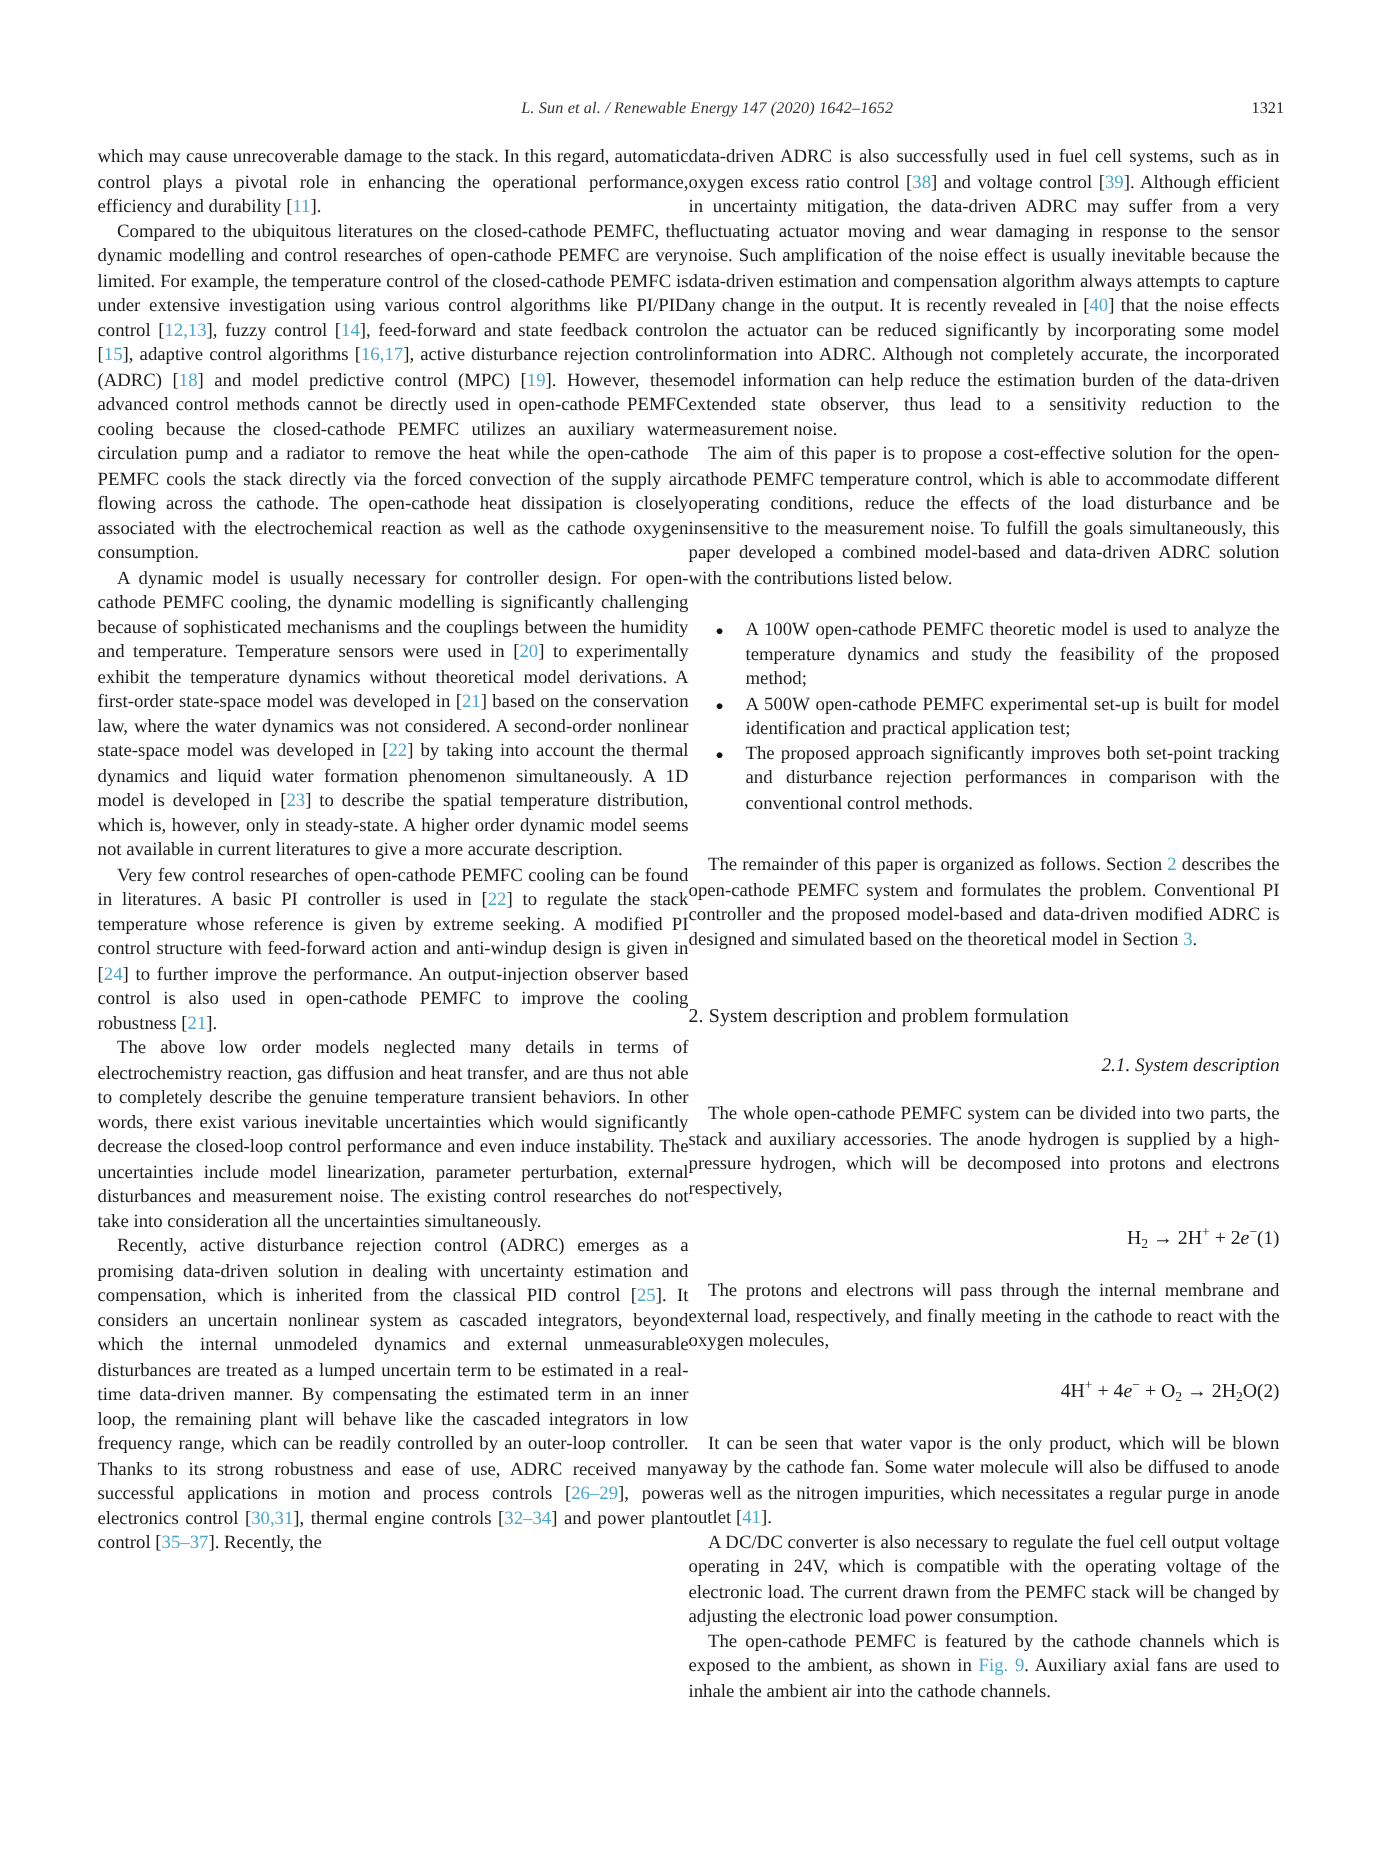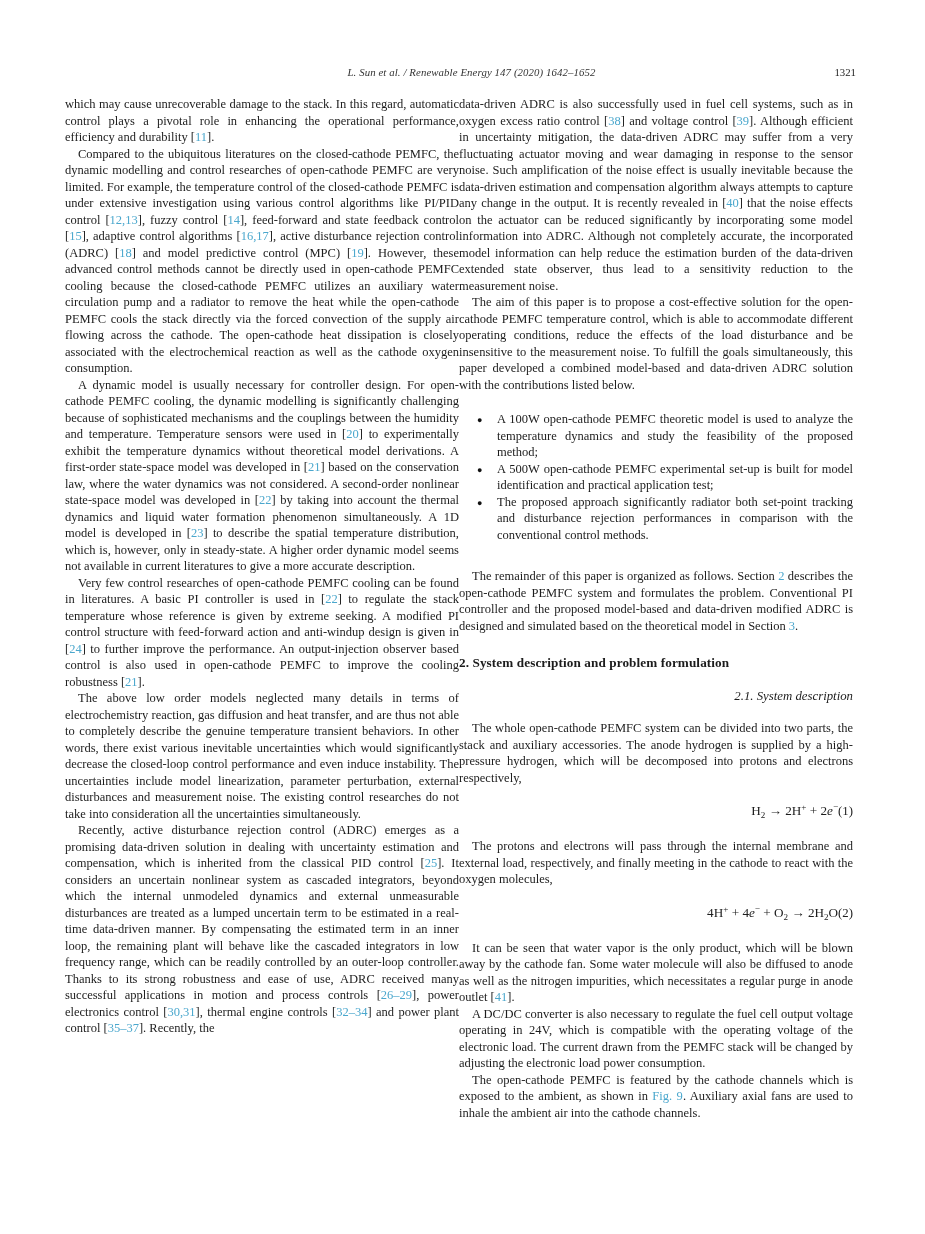--- a/index.html
+++ b/index.html
@@ -30,22 +30,22 @@
   p.body-p{
     margin:0;
     font-size:12.5px;line-height:16.5px;
     text-align:justify;
   }
   p.body-p.indent{text-indent:13px;}
 
   .ref-link{color:var(--link-color,#4aa7cd);cursor:pointer;}
 
   h2.section-heading{
-    margin:21px 0 17px 0;
-    font-size:13.2px;font-weight:bold;line-height:16px;
+    margin:35px 0 17px 0;
+    font-size:13.2px;font-weight:normal;line-height:16px;
     letter-spacing:0.1px;
   }
   h3.subsection-heading{
     margin:0 0 16px 0;
     font-size:12.8px;font-weight:normal;font-style:italic;line-height:16px;text-align:right;
   }
 
   ul.bullets{
     margin:18px 0 25px 0;padding:0;list-style:none;
   }
@@ -85,21 +85,21 @@
         <p class="body-p indent">Very few control researches of open-cathode PEMFC cooling can be found in literatures. A basic PI controller is used in [<span class="ref-link">22</span>] to regulate the stack temperature whose reference is given by extreme seeking. A modified PI control structure with feed-forward action and anti-windup design is given in [<span class="ref-link">24</span>] to further improve the performance. An output-injection observer based control is also used in open-cathode PEMFC to improve the cooling robustness [<span class="ref-link">21</span>].</p>
         <p class="body-p indent">The above low order models neglected many details in terms of electrochemistry reaction, gas diffusion and heat transfer, and are thus not able to completely describe the genuine temperature transient behaviors. In other words, there exist various inevitable uncertainties which would significantly decrease the closed-loop control performance and even induce instability. The uncertainties include model linearization, parameter perturbation, external disturbances and measurement noise. The existing control researches do not take into consideration all the uncertainties simultaneously.</p>
         <p class="body-p indent">Recently, active disturbance rejection control (ADRC) emerges as a promising data-driven solution in dealing with uncertainty estimation and compensation, which is inherited from the classical PID control [<span class="ref-link">25</span>]. It considers an uncertain nonlinear system as cascaded integrators, beyond which the internal unmodeled dynamics and external unmeasurable disturbances are treated as a lumped uncertain term to be estimated in a real-time data-driven manner. By compensating the estimated term in an inner loop, the remaining plant will behave like the cascaded integrators in low frequency range, which can be readily controlled by an outer-loop controller. Thanks to its strong robustness and ease of use, ADRC received many successful applications in motion and process controls [<span class="ref-link">26–29</span>], power electronics control [<span class="ref-link">30,31</span>], thermal engine controls [<span class="ref-link">32–34</span>] and power plant control [<span class="ref-link">35–37</span>]. Recently, the</p>
       </div>
     <div class="column">
         <p class="body-p">data-driven ADRC is also successfully used in fuel cell systems, such as in oxygen excess ratio control [<span class="ref-link">38</span>] and voltage control [<span class="ref-link">39</span>]. Although efficient in uncertainty mitigation, the data-driven ADRC may suffer from a very fluctuating actuator moving and wear damaging in response to the sensor noise. Such amplification of the noise effect is usually inevitable because the data-driven estimation and compensation algorithm always attempts to capture any change in the output. It is recently revealed in [<span class="ref-link">40</span>] that the noise effects on the actuator can be reduced significantly by incorporating some model information into ADRC. Although not completely accurate, the incorporated model information can help reduce the estimation burden of the data-driven extended state observer, thus lead to a sensitivity reduction to the measurement noise.</p>
         <p class="body-p indent">The aim of this paper is to propose a cost-effective solution for the open-cathode PEMFC temperature control, which is able to accommodate different operating conditions, reduce the effects of the load disturbance and be insensitive to the measurement noise. To fulfill the goals simultaneously, this paper developed a combined model-based and data-driven ADRC solution with the contributions listed below.</p>
         <ul class="bullets">
           <li><span class="bullet-dot">●</span><span>A 100W open-cathode PEMFC theoretic model is used to analyze the temperature dynamics and study the feasibility of the proposed method;</span></li>
           <li><span class="bullet-dot">●</span><span>A 500W open-cathode PEMFC experimental set-up is built for model identification and practical application test;</span></li>
-          <li><span class="bullet-dot">●</span><span>The proposed approach significantly radiator both set-point tracking and disturbance rejection performances in comparison with the conventional control methods.</span></li>
+          <li><span class="bullet-dot">●</span><span>The proposed approach significantly improves both set-point tracking and disturbance rejection performances in comparison with the conventional control methods.</span></li>
         </ul>
         <p class="body-p indent">The remainder of this paper is organized as follows. Section <span class="ref-link">2</span> describes the open-cathode PEMFC system and formulates the problem. Conventional PI controller and the proposed model-based and data-driven modified ADRC is designed and simulated based on the theoretical model in Section <span class="ref-link">3</span>.</p>
         <h2 class="section-heading">2. System description and problem formulation</h2>
         <h3 class="subsection-heading">2.1. System description</h3>
         <p class="body-p indent">The whole open-cathode PEMFC system can be divided into two parts, the stack and auxiliary accessories. The anode hydrogen is supplied by a high-pressure hydrogen, which will be decomposed into protons and electrons respectively,</p>
         <div class="equation">
           <span class="eq-body">H<sub>2</sub> → 2H<sup>+</sup> + 2<i>e</i><sup>−</sup></span>
           <span class="eq-number">(1)</span>
         </div>
         <p class="body-p indent">The protons and electrons will pass through the internal membrane and external load, respectively, and finally meeting in the cathode to react with the oxygen molecules,</p>

